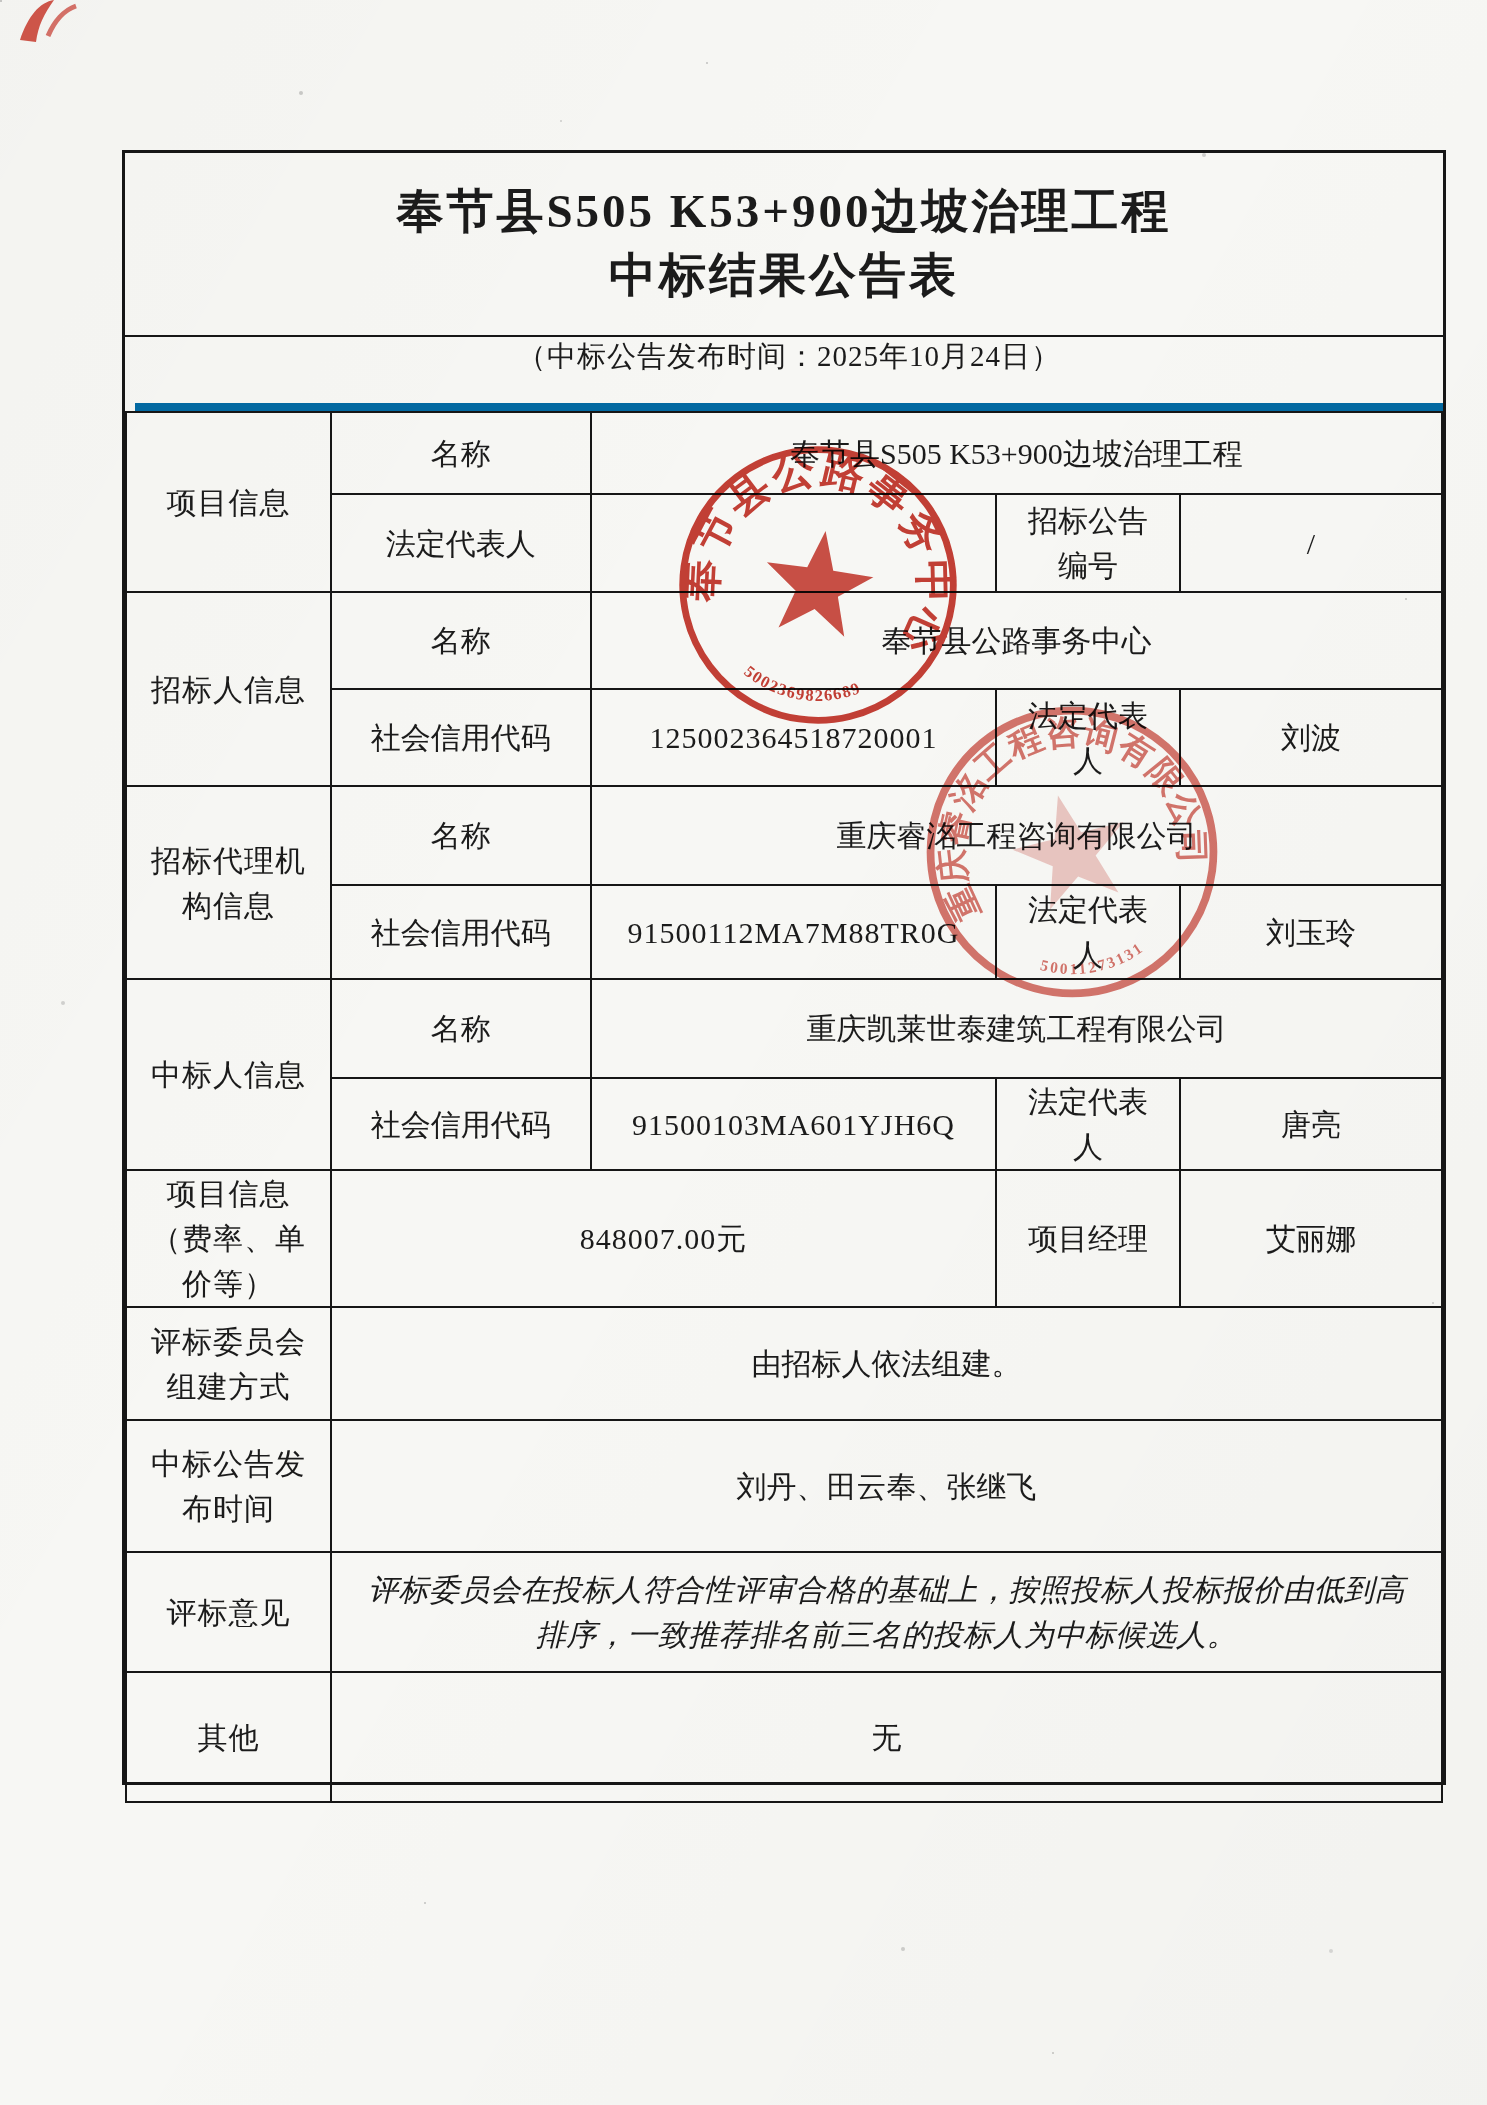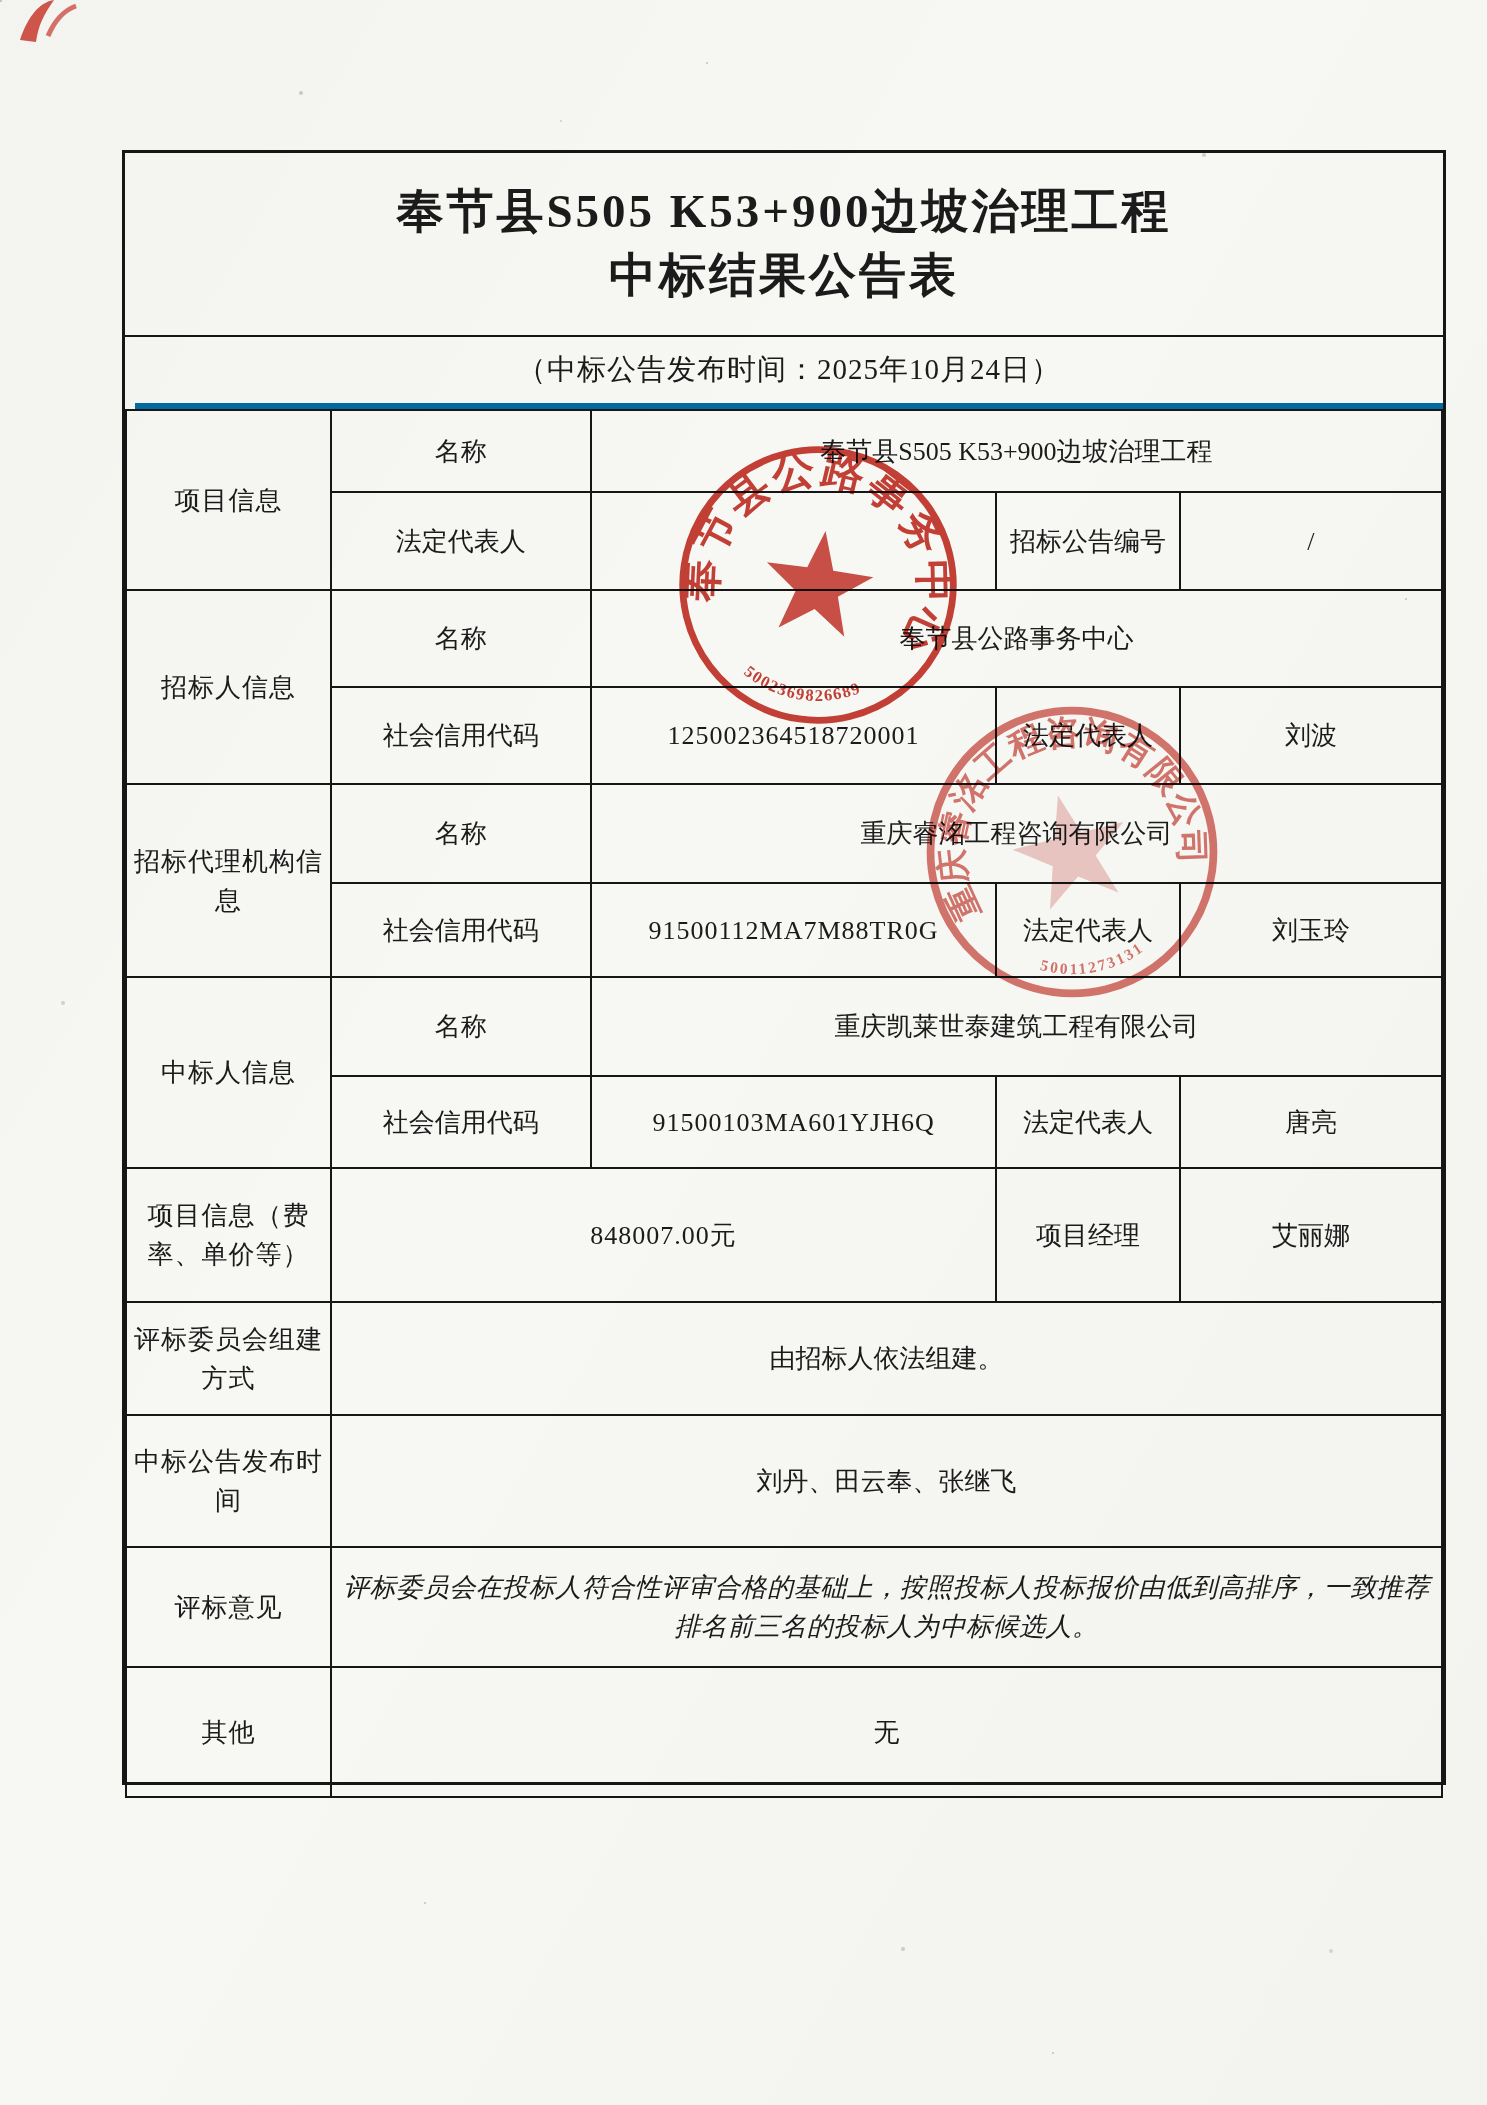--- a/index.html
+++ b/index.html
@@ -19,30 +19,30 @@
     border:3px solid #161616;background:transparent;box-sizing:border-box;
   }
   .title-block{
     height:182px;border-bottom:2px solid #161616;
     display:flex;flex-direction:column;align-items:center;justify-content:center;gap:12px;
   }
   .title-line{
     font-size:47px;font-weight:700;letter-spacing:3px;line-height:1.1;
   }
   .subtitle-row{
-    height:66px;border-bottom:6px solid #0369a1;
-    display:flex;align-items:center;justify-content:center;margin-left:10px;
+    height:66px;border-bottom:8px solid #0369a1;
+    display:flex;align-items:flex-start;justify-content:center;margin-left:10px;
   }
   .subtitle-row span{font-size:29px;letter-spacing:1px;}
   table.main{
     border-collapse:collapse;table-layout:fixed;width:100%;
   }
   table.main td{
     border:2px solid #161616;text-align:center;vertical-align:middle;
-    font-size:26px;padding:0 6px;box-sizing:border-box;line-height:1.5;
+    font-size:30px;padding:0 22px;box-sizing:border-box;line-height:1.5;
     overflow:hidden;
   }
   td.category{font-size:30px;letter-spacing:1px;padding:0 10px;}
   td.code-value{font-size:31px;letter-spacing:1px;border-radius:6px;}
   td.opinion{
     text-align:left;font-size:30px;line-height:1.55;padding:4px 8px 4px 6px;letter-spacing:0.5px;font-style:italic;
   }
   .stamp{
     position:absolute;mix-blend-mode:multiply;pointer-events:none;
   }

